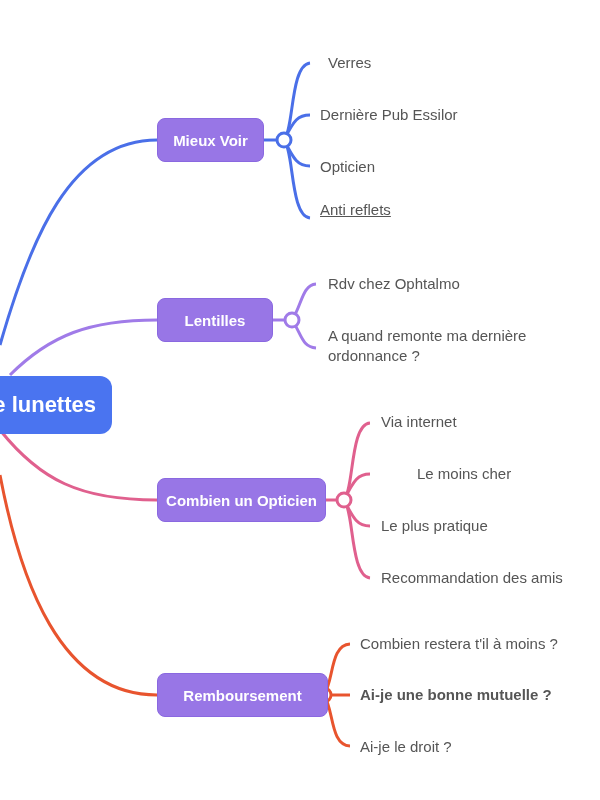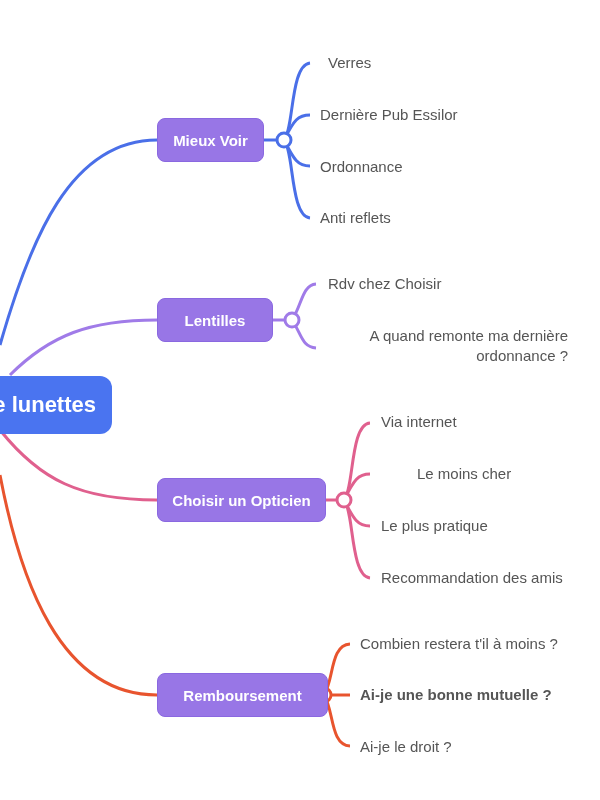--- a/index.html
+++ b/index.html
@@ -61,33 +61,33 @@
   <span>e lunettes</span>
 </div>
 
 <div class="node branch" style="left:157px; top:118px; width:107px;">
   <span>Mieux Voir</span>
 </div>
 <div class="node branch" style="left:157px; top:298px; width:116px;">
   <span>Lentilles</span>
 </div>
 <div class="node branch" style="left:157px; top:478px; width:169px;">
-  <span>Choisir un Opticien</span>
+  <span>Combien un Opticien</span>
 </div>
 <div class="node branch" style="left:157px; top:673px; width:171px;">
   <span>Remboursement</span>
 </div>
 
 <div class="leaf" style="left:320px; top:53px;margin-left:8px;">Verres</div>
 <div class="leaf" style="left:320px; top:105px;">Dernière Pub Essilor</div>
-<div class="leaf" style="left:320px; top:157px;">Ordonnance</div>
-<div class="leaf" style="left:320px; top:208px;">Anti reflets</div>
+<div class="leaf" style="left:320px; top:157px;">Opticien</div>
+<div class="leaf" style="left:320px; top:200px;text-decoration:underline;">Anti reflets</div>
 
-<div class="leaf" style="left:328px; top:274px;">Rdv chez Choisir</div>
-<div class="leaf" style="left:328px; top:326px; width:240px;text-align:right;">A quand remonte ma dernière ordonnance ?</div>
+<div class="leaf" style="left:328px; top:274px;">Rdv chez Ophtalmo</div>
+<div class="leaf" style="left:328px; top:326px; width:240px;">A quand remonte ma dernière ordonnance ?</div>
 
 <div class="leaf" style="left:381px; top:412px;">Via internet</div>
 <div class="leaf" style="left:381px; top:464px;margin-left:36px;">Le moins cher</div>
 <div class="leaf" style="left:381px; top:516px;">Le plus pratique</div>
 <div class="leaf" style="left:381px; top:568px;">Recommandation des amis</div>
 
 <div class="leaf" style="left:360px; top:634px;">Combien restera t'il à moins ?</div>
 <div class="leaf" style="left:360px; top:685px;font-weight:bold;">Ai-je une bonne mutuelle ?</div>
 <div class="leaf" style="left:360px; top:737px;">Ai-je le droit ?</div>
 

